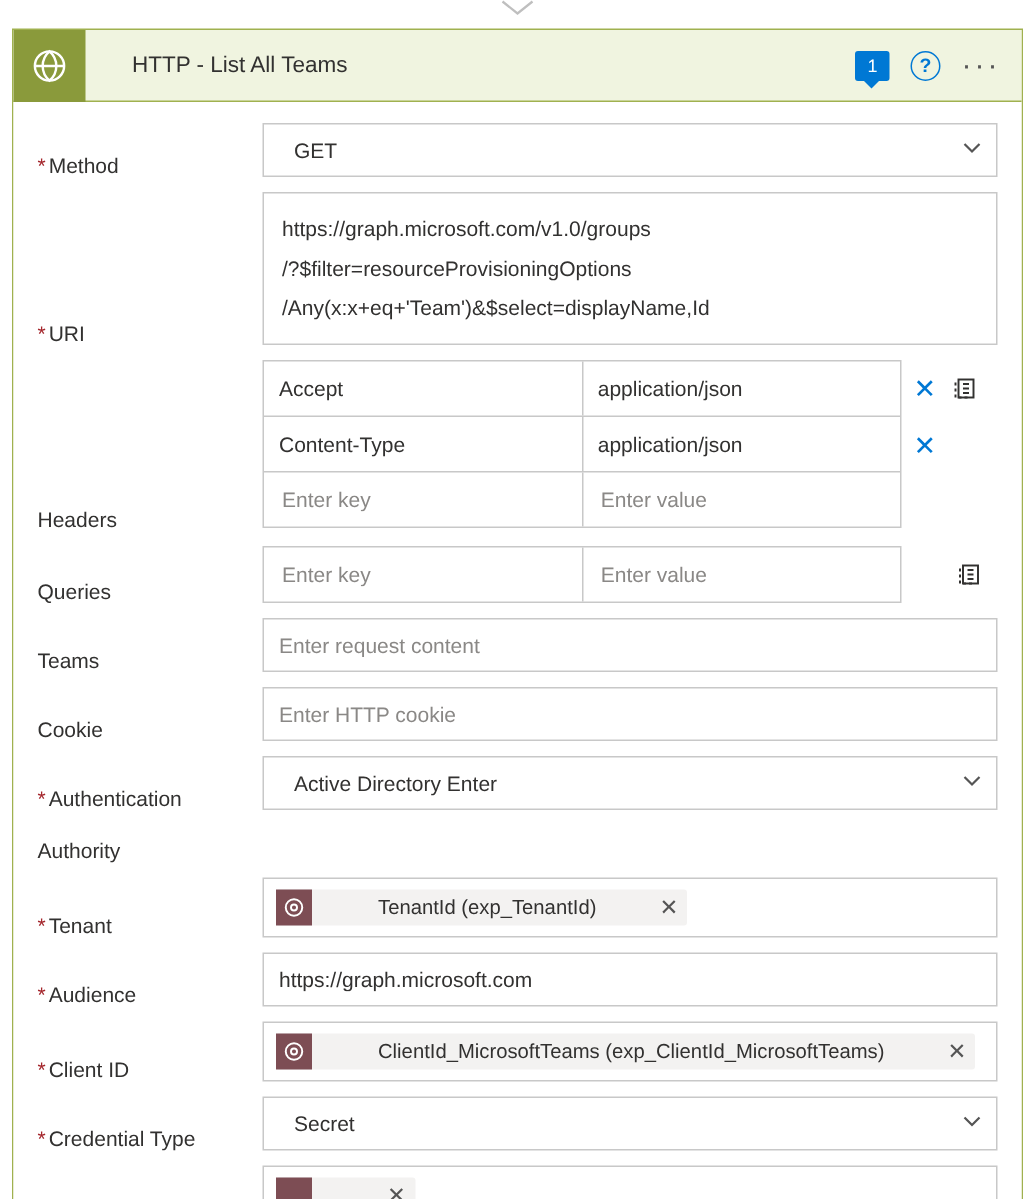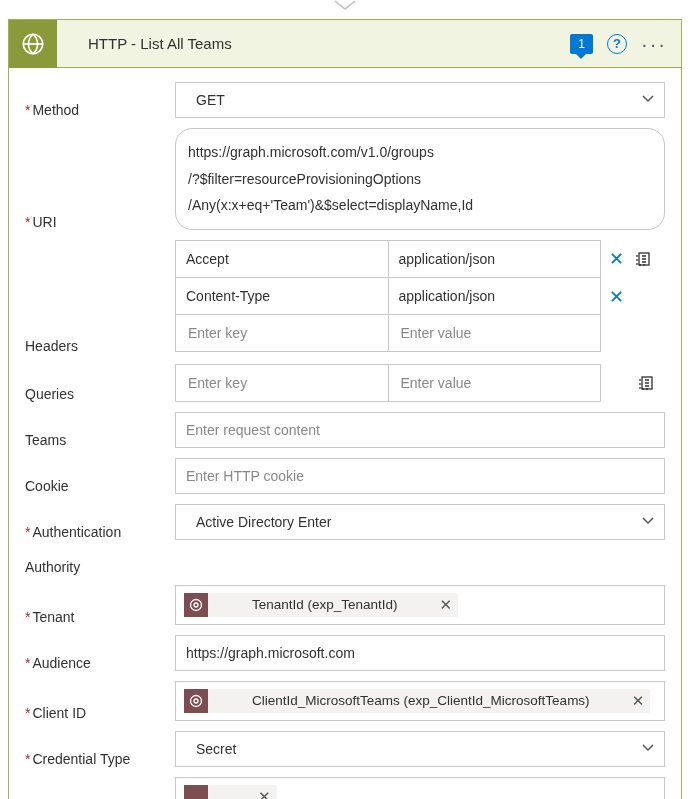--- a/index.html
+++ b/index.html
@@ -107,21 +107,21 @@
   .input, .select {
     width: 100%;
     border: 1px solid var(--border);
     background: var(--field-bg);
     padding: 8px 10px;
     font-family: inherit;
     font-size: 14px;
     color: var(--text);
     min-height: 36px;
   }
-  .input.multiline { line-height: 1.9; padding: 10px 12px; border-radius: 17px; }
+  .input.multiline { line-height: 1.9; padding: 10px 12px; }
   .input .line { display:block; }
   .select {
     display: flex; align-items: center; justify-content: space-between; padding-left: 20px;
   }
   .chev { color: #555; }
   ::placeholder { color: #8a8886; }
   
   .kv {
     border: 1px solid var(--border);
   }

